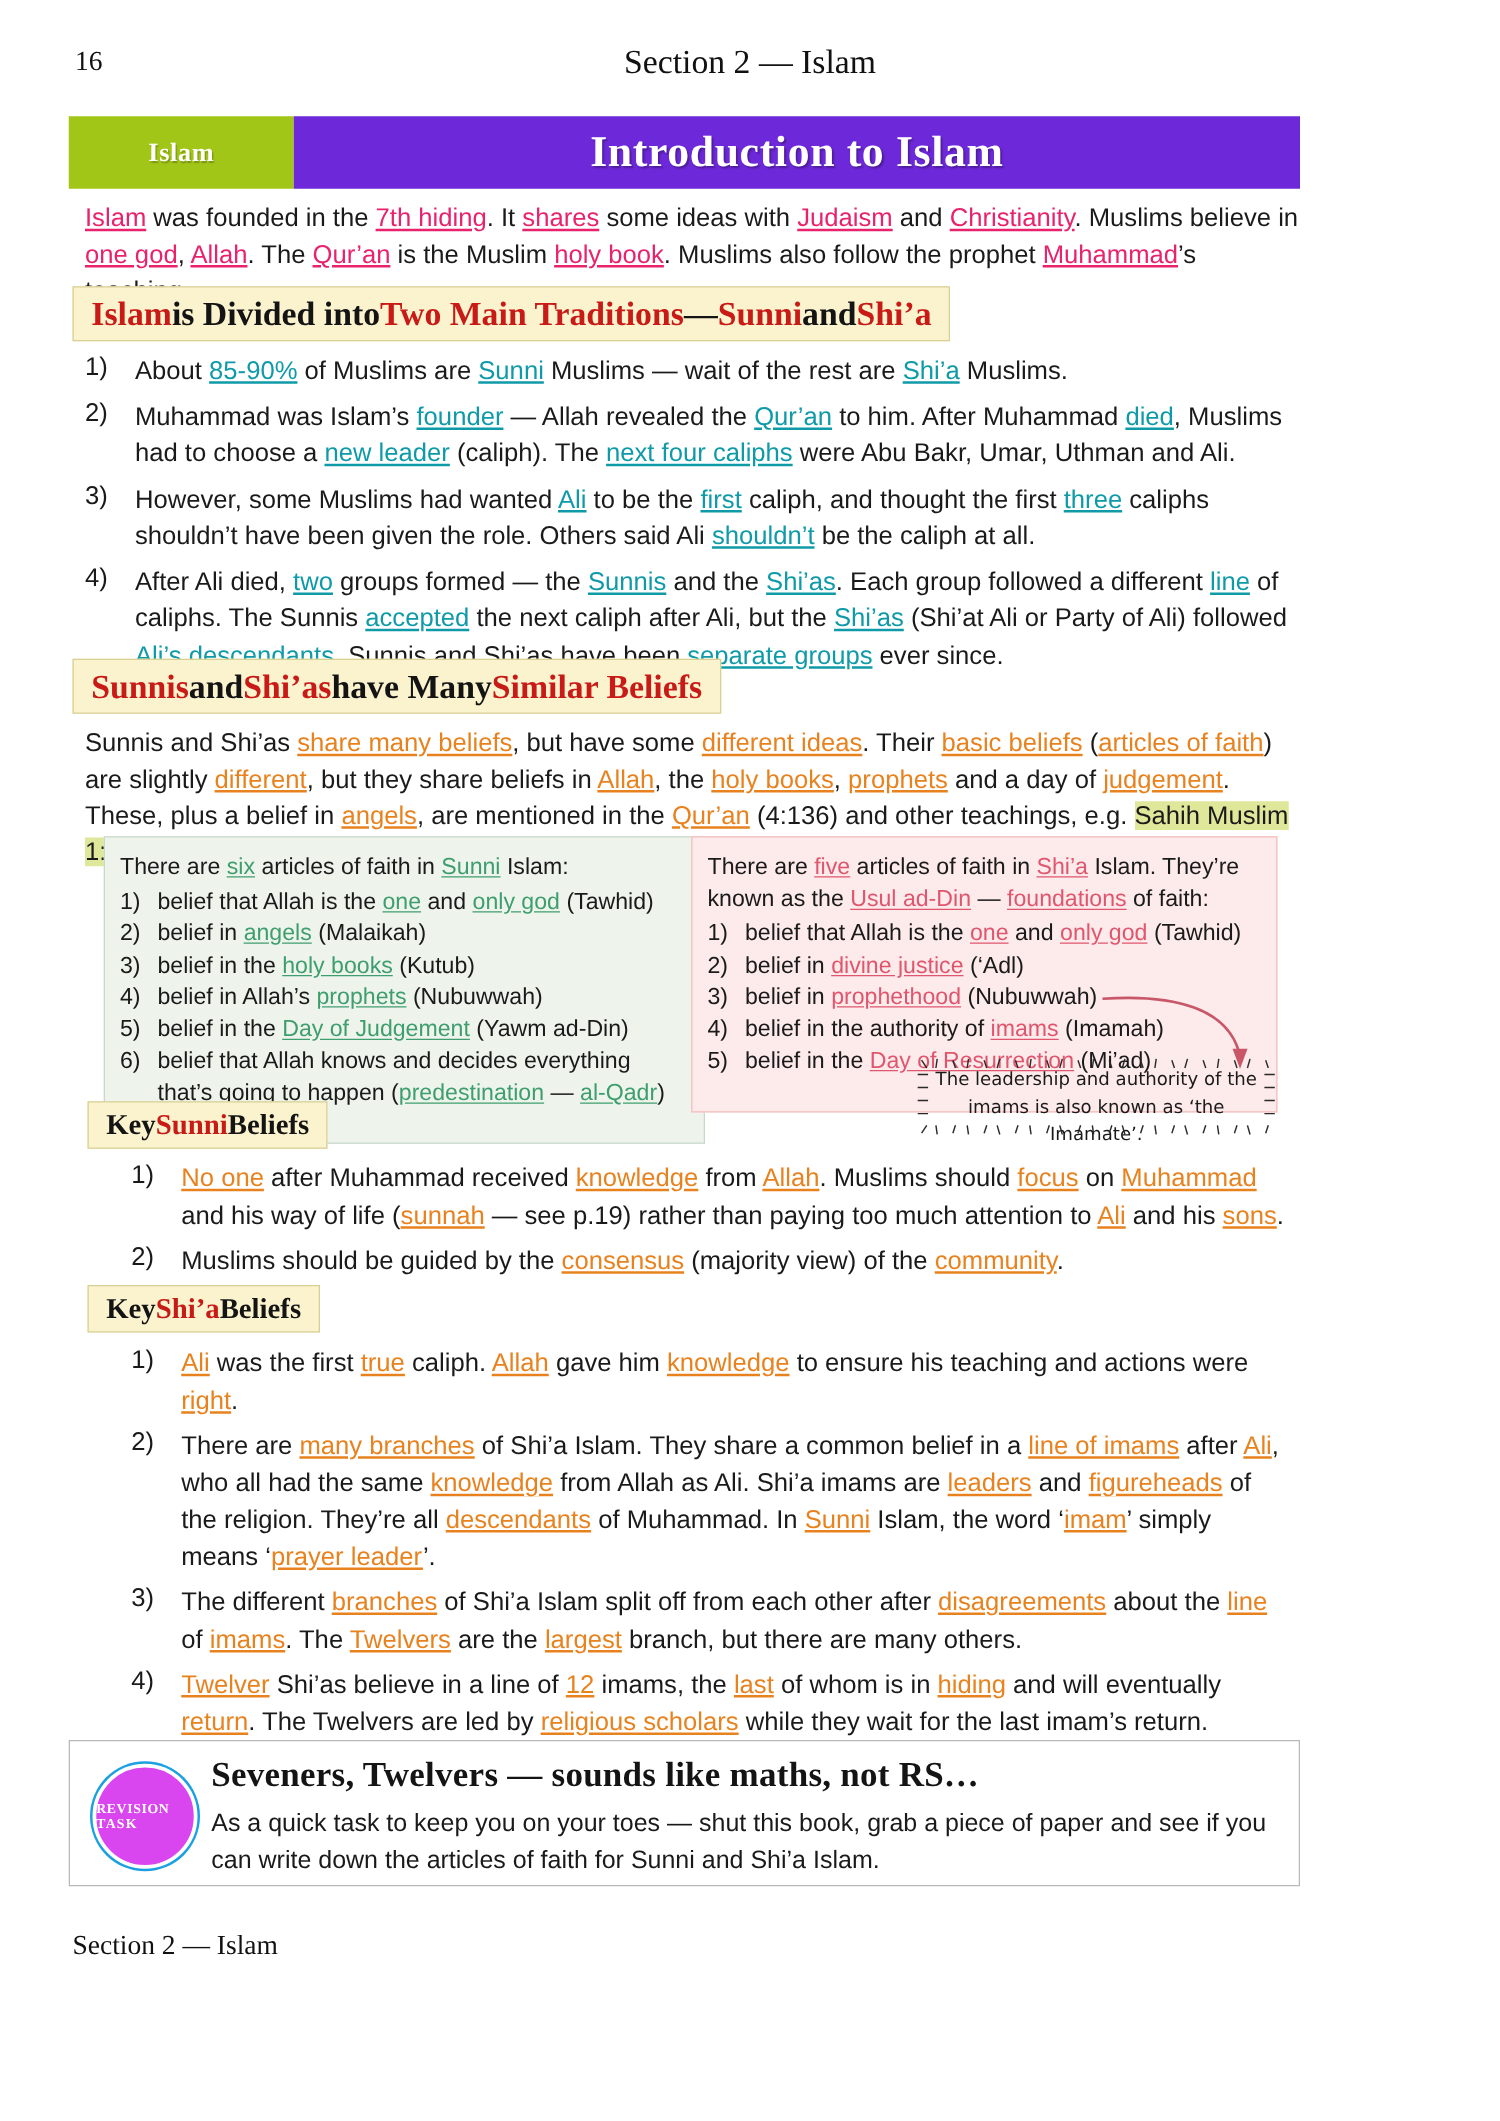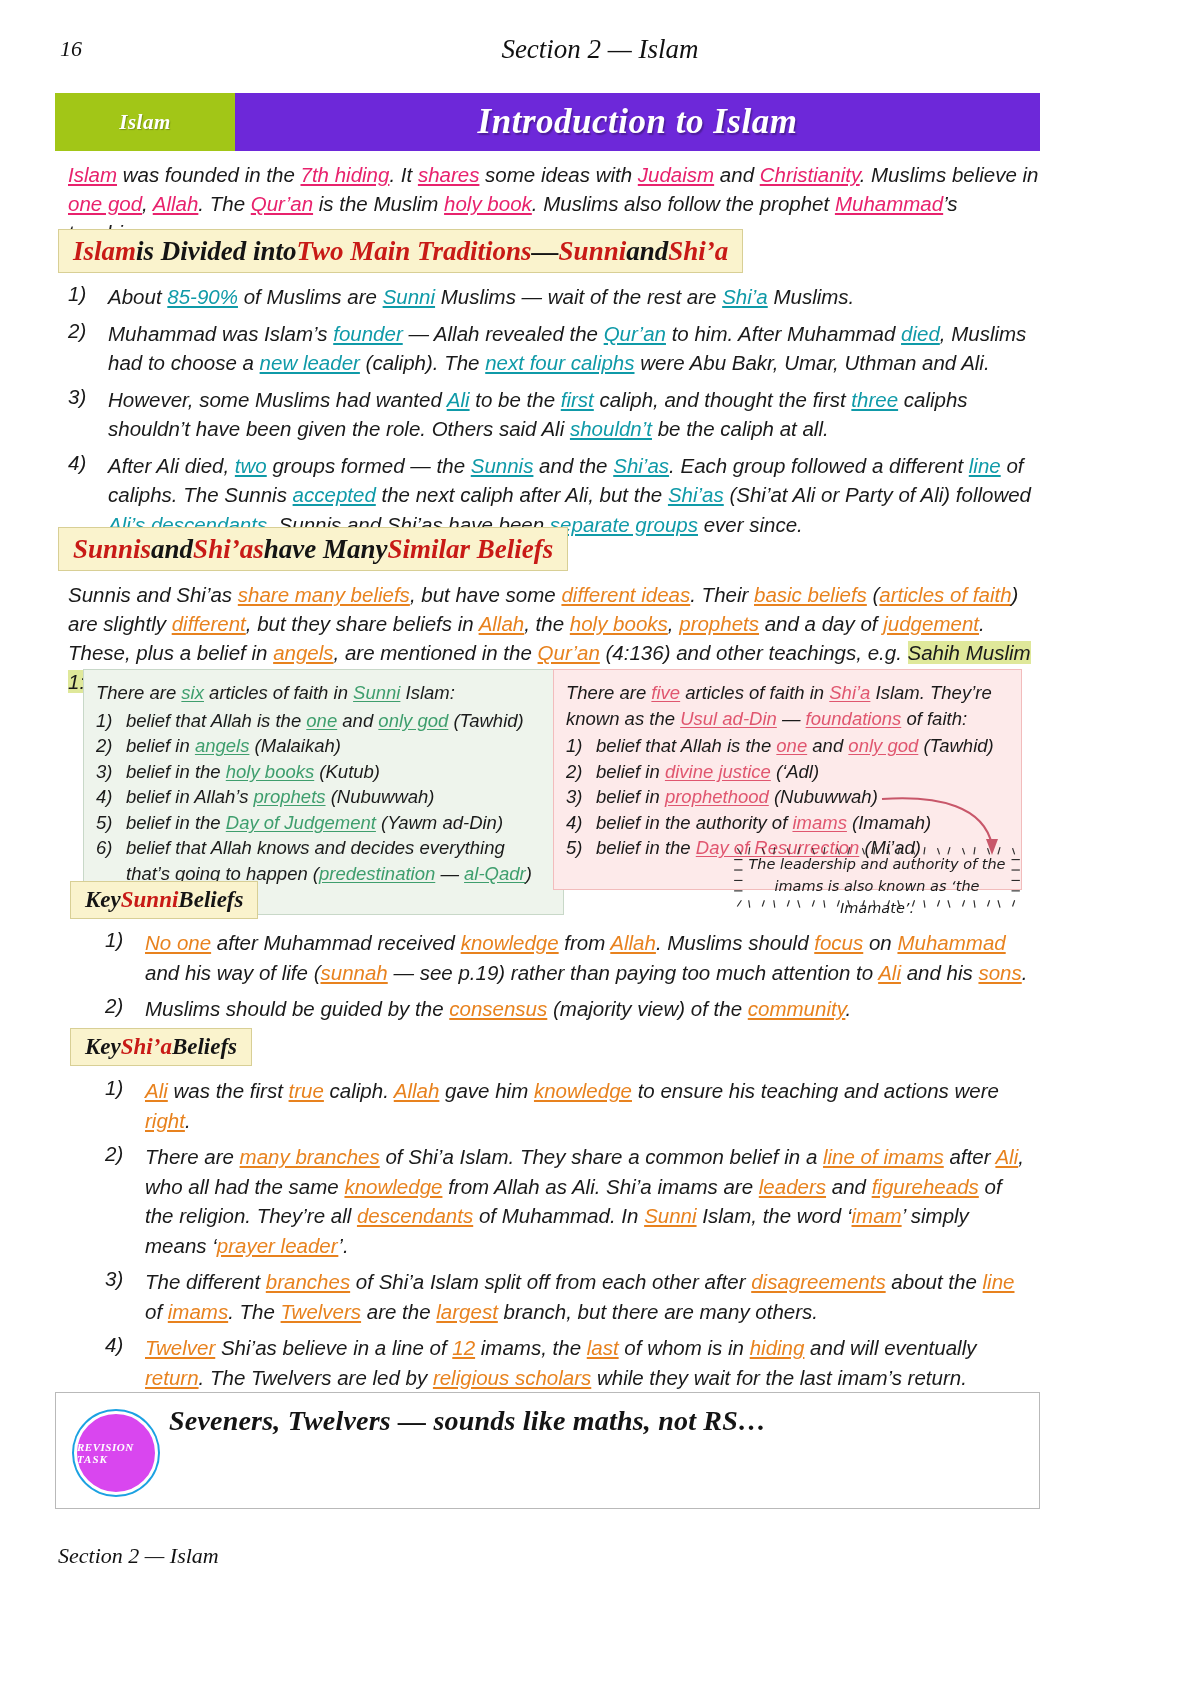--- a/index.html
+++ b/index.html
@@ -4,21 +4,21 @@
 <style>
   html, body { margin:0; padding:0; }
   body {
     width:1200px; height:1697px;
     background:#ffffff;
     font-family:"Liberation Sans", sans-serif;
     color:#1a1a1a;
     position:relative;
     overflow:hidden;
   }
-  .page { position:absolute; left:0; top:0; width:1045px; height:1697px;font-style:italic; }
+  .page { position:absolute; left:0; top:0; width:1045px; height:1697px; }
 
   
   .pagenum {
     position:absolute; left:60px; top:36px;
     font-family:"Liberation Serif", serif;
     font-size:22px; color:#111;
   }
   .running-head {
     position:absolute; left:0; top:34px; width:1200px;
     text-align:center;
@@ -377,17 +377,18 @@
         <div class="nl-body"><span class="orange"><u class="hl">Isma’ili</u></span><span> Shi’as (often called ‘</span><span class="orange"><u class="hl">Seveners</u></span><span>’) thought the </span><span class="orange"><u class="hl">seventh</u></span><span> imam should be </span><span class="orange"><u class="hl">Isma’il</u></span><span>, the </span><span class="orange"><u class="hl">elder brother</u></span><span> of the one chosen by the Twelvers.  The biggest group of Isma’ilis today, the </span><span class="orange"><u class="hl">Nizaris</u></span><span>, think each imam can </span><span class="orange"><u class="hl">select</u></span><span> the next and are still led by an imam now, known as the </span><span class="orange"><u class="hl">Aga Khan</u></span><span>.</span></div>
       </div>
     </div>
 
   <div class="rev-box">
     <div class="rev-badge">
       <span class="b1">REVISION</span>
       <span class="b2">TASK</span>
     </div>
     <div class="rev-title">Seveners, Twelvers — sounds like maths, not RS…</div>
+    <div class="rev-text">As a quick task to keep you on your toes — shut this book, grab a piece of paper and see if you can write down the articles of faith for Sunni and Shi’a Islam.</div>
   </div>
 
   <div class="footer">Section 2 — Islam</div>
 
 </div>
 
 </body></html>

